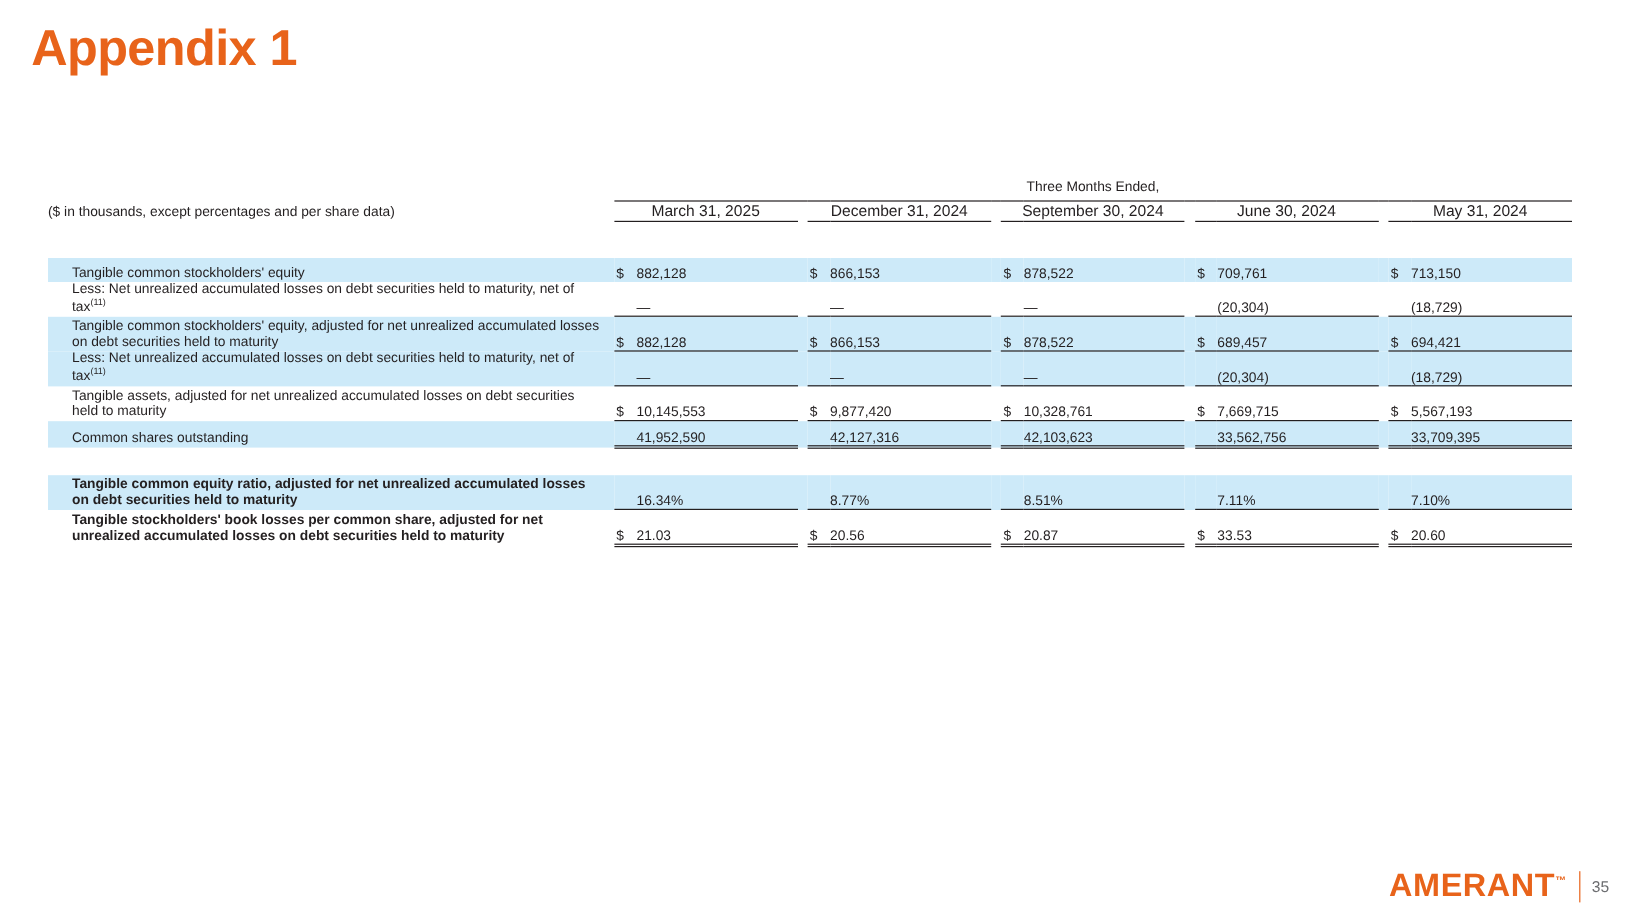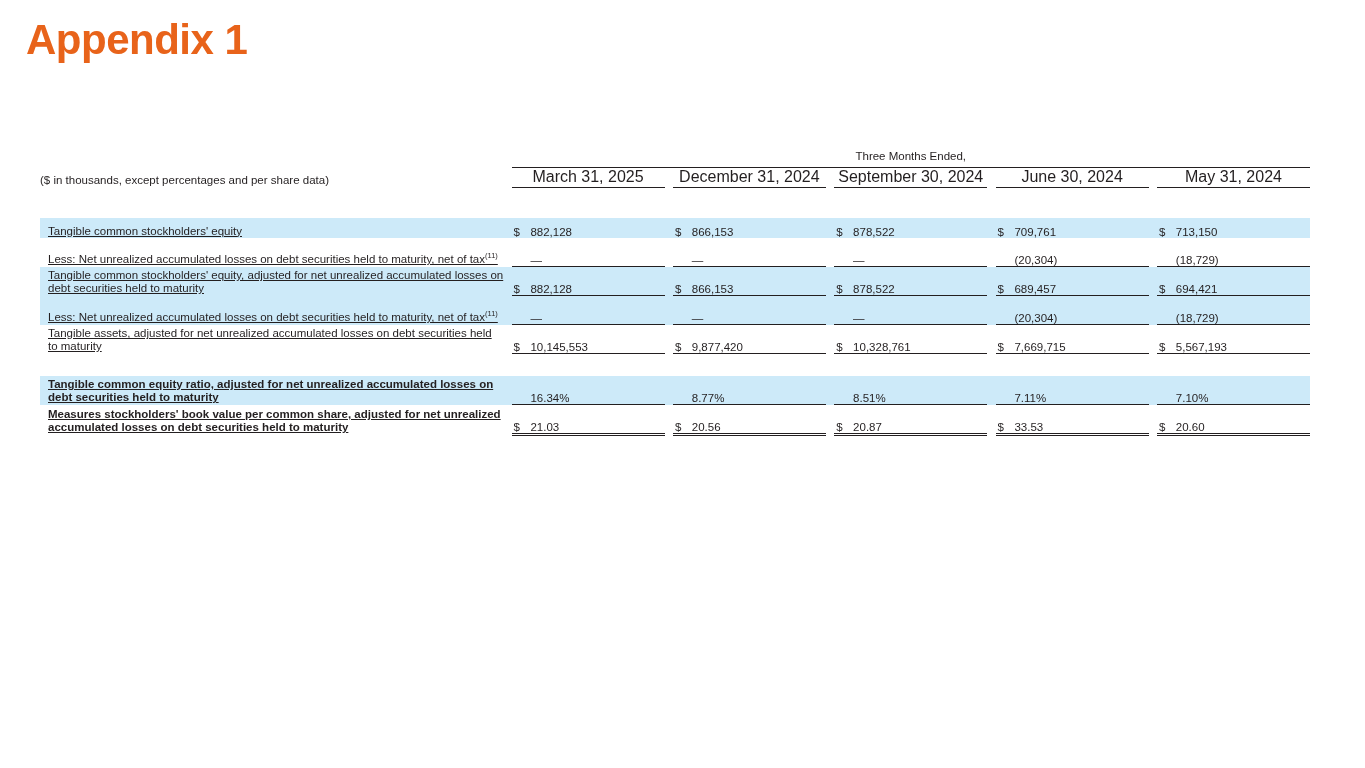--- a/index.html
+++ b/index.html
@@ -73,40 +73,39 @@
     height: 5px;
   }
   .unit-note {
     font-size: 11.5px;
     padding-top: 18px;
     padding-bottom: 4px;
   }
   .colhead {
     text-align: center;
     font-weight: bold;
-    font-size: 16px;
+    font-size: 13px;
     padding-top: 18px;
     padding-bottom: 4px;
   }
   .colhead-rule td {
     border-bottom: 1px solid #231f20;
     height: 1px;
     font-size: 0;
     line-height: 0;
   }
   .spacer-row td { height: 30px; font-size: 0; line-height: 0; }
   .spacer-row-sm td { height: 22px; font-size: 0; line-height: 0; }
 
   tr.data td { height: 20px; }
   tr.data.tall td { height: 28px; }
   tr.data .lbl {
-    padding-left: 8px;
+    padding-left: 20px;
     padding-right: 8px;
     line-height: 1.15;
-    text-decoration: underline;
   }
   tr.data .dol { text-align: left; padding-left: 2px; }
   tr.data .num { text-align: left; padding-right: 14px; }
   tr.shade td { background: #cdeaf9; }
   tr.bold .lbl { font-weight: bold; }
 
   
   .ul-single .dol, .ul-single .num { border-bottom: 1px solid #231f20; }
   .ul-double .dol, .ul-double .num {
     border-bottom: 3px double #231f20;
@@ -294,20 +293,37 @@
         <td class="dol">$</td>
         <td class="num">10,328,761</td>
         <td></td>
         <td class="dol">$</td>
         <td class="num">7,669,715</td>
         <td></td>
         <td class="dol">$</td>
         <td class="num">5,567,193</td>
       </tr>
 
+      <tr class="data shade ul-double">
+        <td class="lbl">Common shares outstanding</td>
+        <td class="dol"></td>
+        <td class="num">41,952,590</td>
+        <td></td>
+        <td class="dol"></td>
+        <td class="num">42,127,316</td>
+        <td></td>
+        <td class="dol"></td>
+        <td class="num">42,103,623</td>
+        <td></td>
+        <td class="dol"></td>
+        <td class="num">33,562,756</td>
+        <td></td>
+        <td class="dol"></td>
+        <td class="num">33,709,395</td>
+      </tr>
 
       <tr class="spacer-row-sm">
             <td colspan="15"></td>
           </tr>
 
       <tr class="data tall shade bold ul-single">
         <td class="lbl">Tangible common equity ratio, adjusted for net unrealized accumulated losses on debt securities held to maturity</td>
         <td class="dol"></td>
         <td class="num">16.34%</td>
         <td></td>
@@ -318,34 +334,39 @@
         <td class="num">8.51%</td>
         <td></td>
         <td class="dol"></td>
         <td class="num">7.11%</td>
         <td></td>
         <td class="dol"></td>
         <td class="num">7.10%</td>
       </tr>
 
       <tr class="data tall bold ul-double">
-        <td class="lbl">Measures stockholders' book value per common share, adjusted for net unrealized accumulated losses on debt securities held to maturity</td>
+        <td class="lbl">Tangible stockholders' book losses per common share, adjusted for net unrealized accumulated losses on debt securities held to maturity</td>
         <td class="dol">$</td>
         <td class="num">21.03</td>
         <td></td>
         <td class="dol">$</td>
         <td class="num">20.56</td>
         <td></td>
         <td class="dol">$</td>
         <td class="num">20.87</td>
         <td></td>
         <td class="dol">$</td>
         <td class="num">33.53</td>
         <td></td>
         <td class="dol">$</td>
         <td class="num">20.60</td>
       </tr>
     </tbody>
       </table>
   </div>
 
+  <div class="footer">
+    <div class="brand"><span>AMERANT</span><span class="tm">™</span></div>
+    <div class="divider"></div>
+    <div class="pageno">35</div>
+  </div>
 
 </div>
 
 </body></html>

